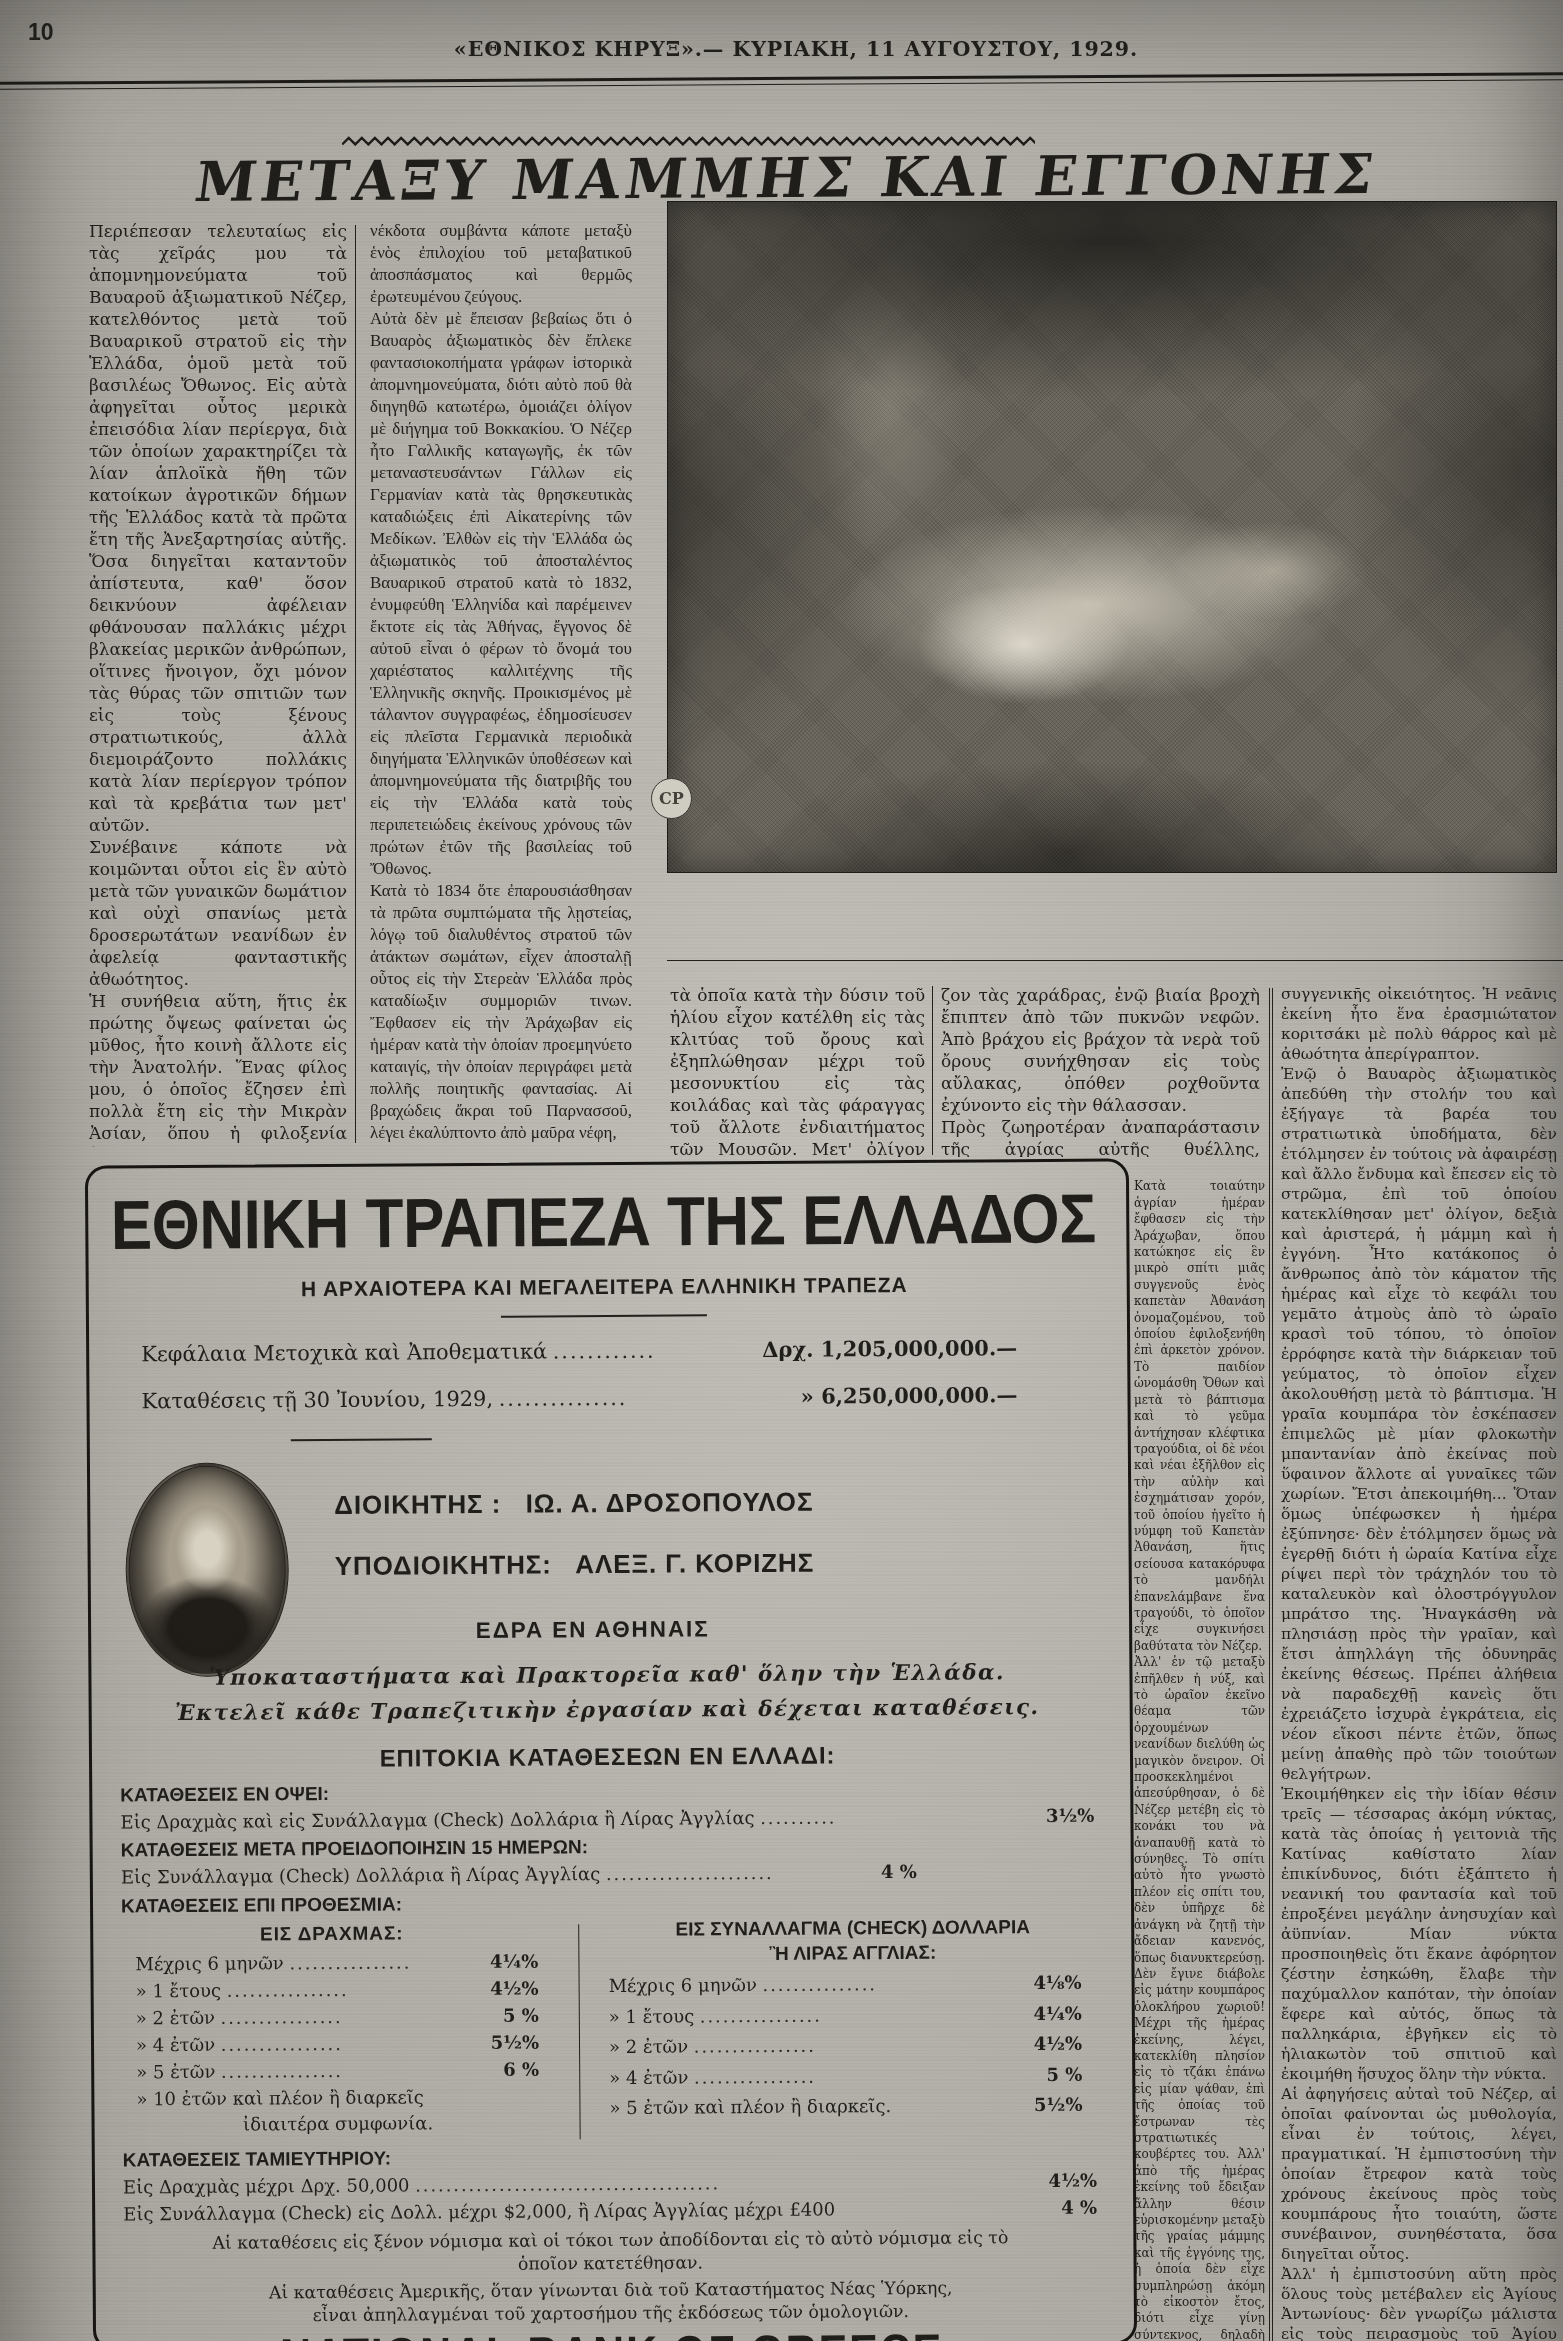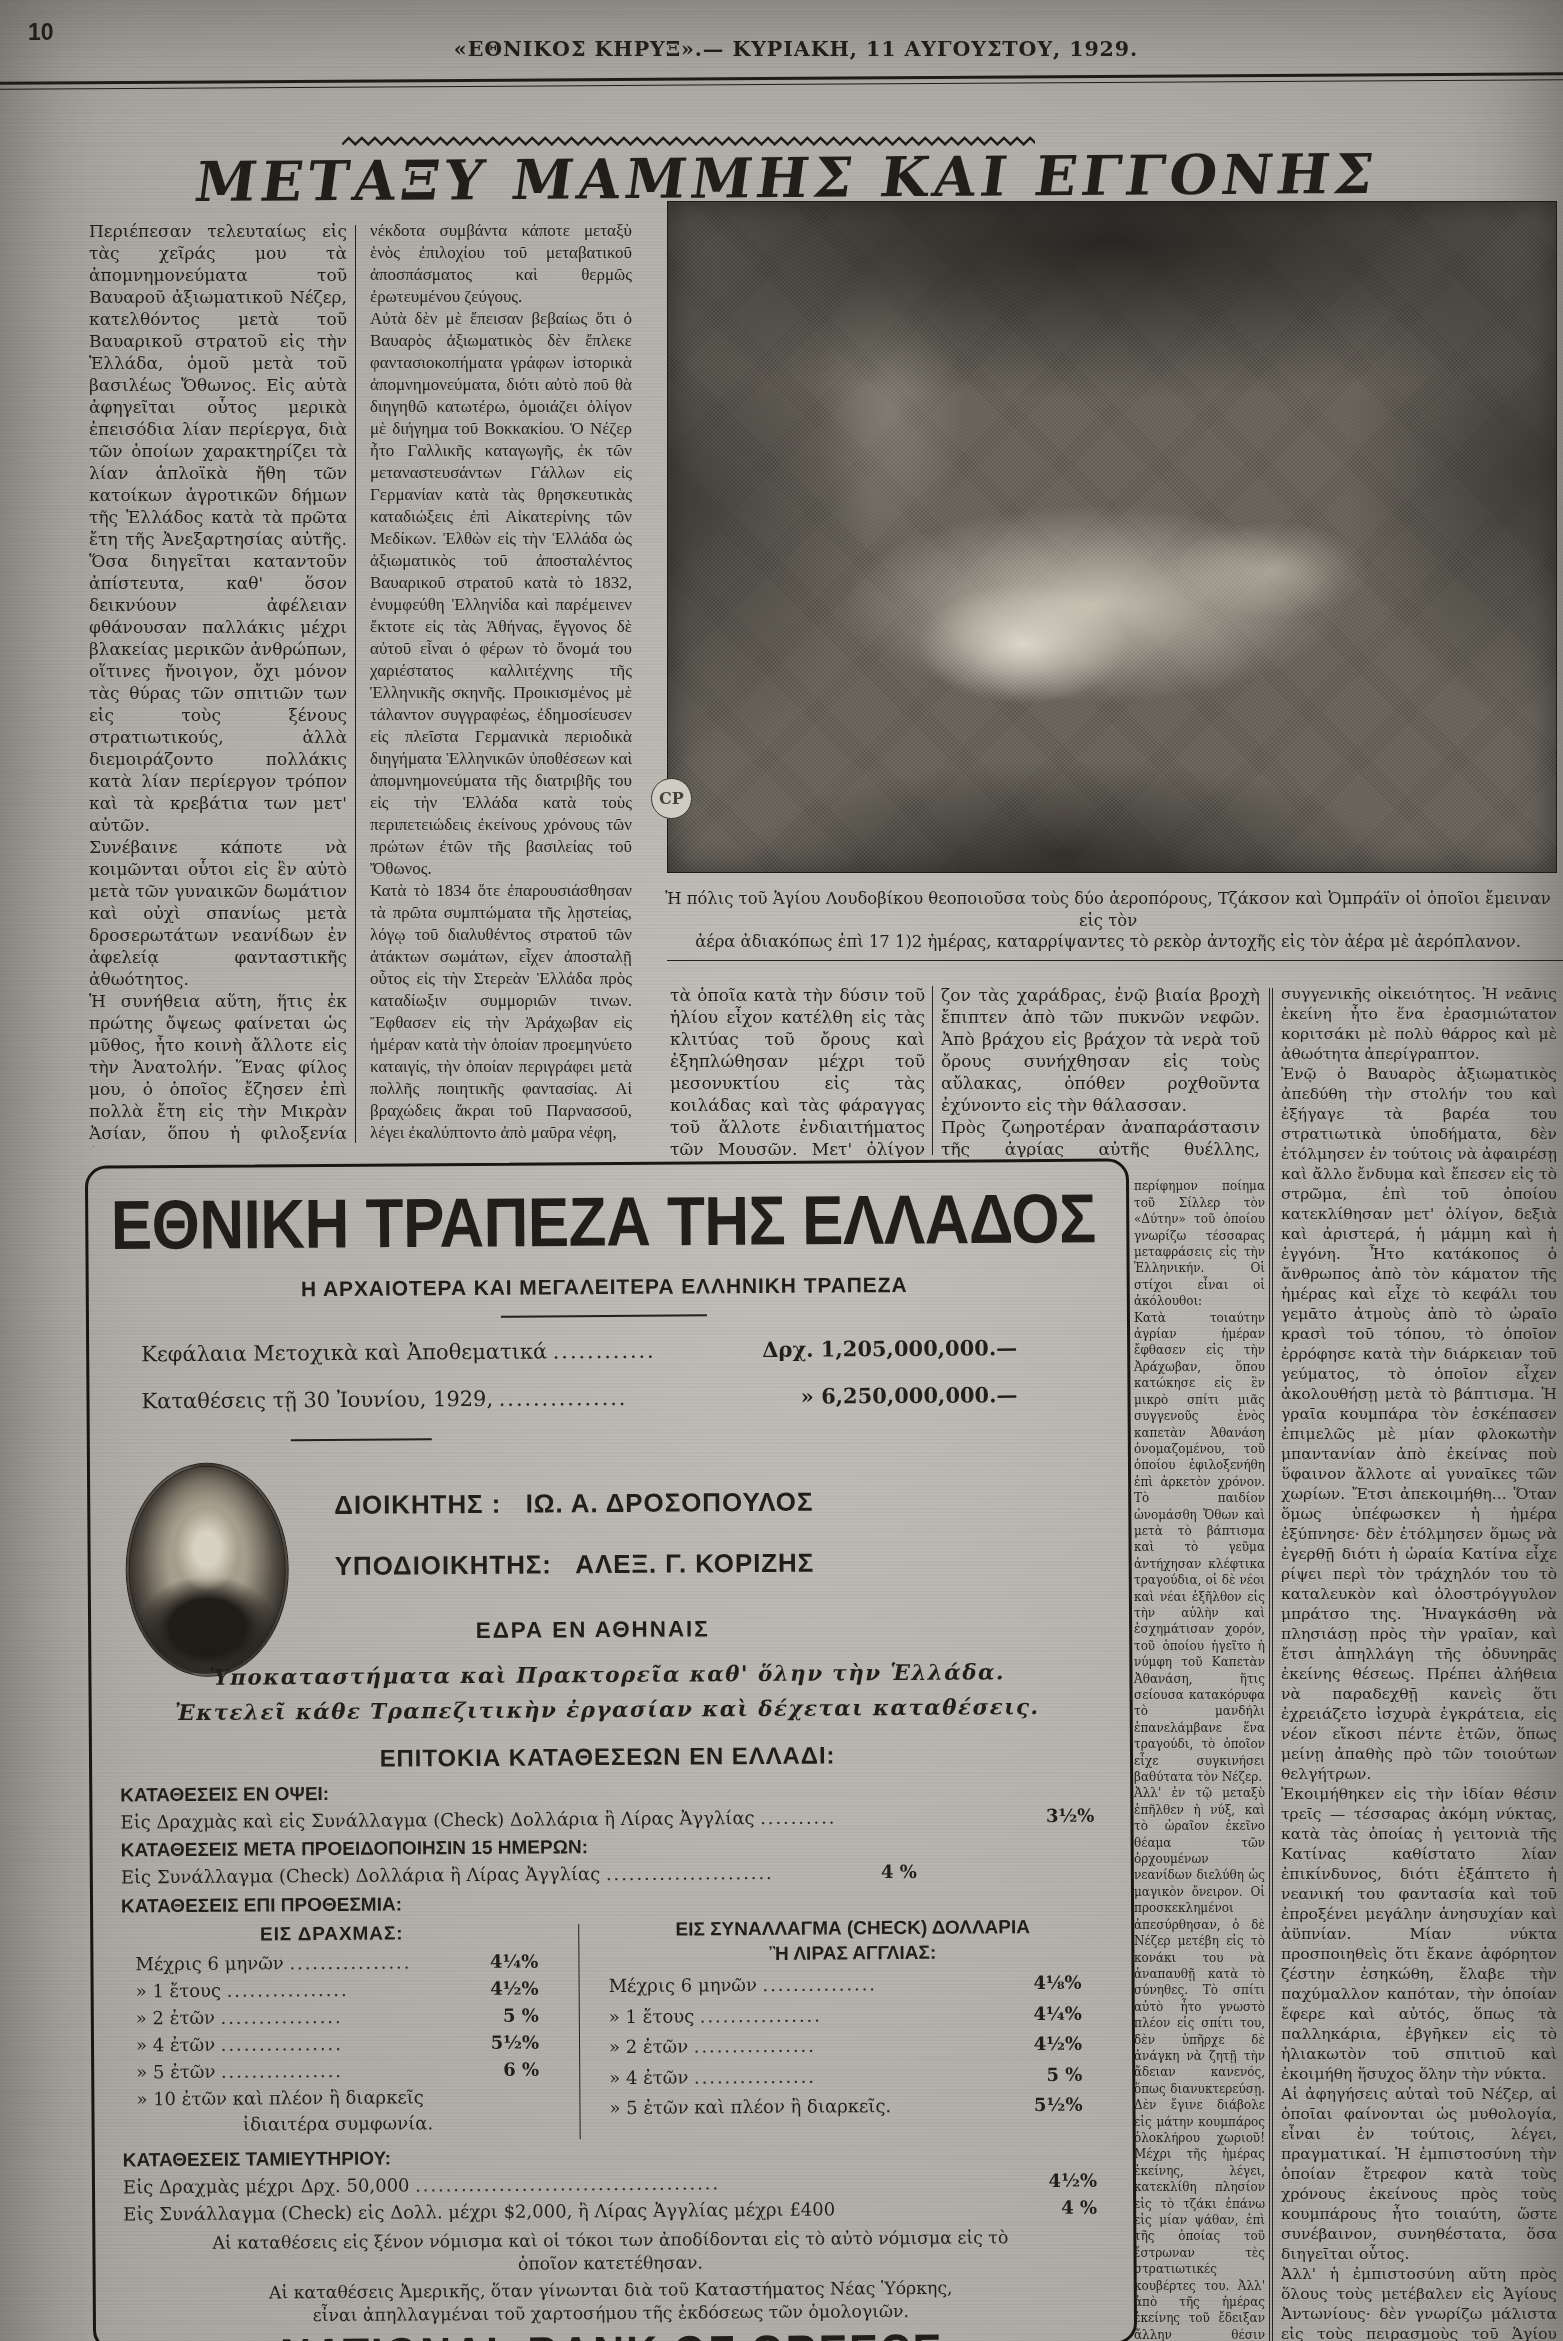--- a/index.html
+++ b/index.html
@@ -74,32 +74,29 @@
 Ἡ συνήθεια αὕτη, ἥτις ἐκ πρώτης ὄψεως φαίνεται ὡς μῦθος, ἦτο κοινὴ ἄλλοτε εἰς τὴν Ἀνατολήν. Ἕνας φίλος μου, ὁ ὁποῖος ἔζησεν ἐπὶ πολλὰ ἔτη εἰς τὴν Μικρὰν Ἀσίαν, ὅπου ἡ φιλοξενία ἐγίνετο κατὰ τὰς ὑπαγορεύσεις τῆς Ἁγίας Γραφῆς, μοῦ διηγεῖτο ὅτι τοῦ συνέβη πολλάκις φιλοξενούμενος εἰς τὰ σπίτια χωρικῶν, νὰ κατακλιθῇ εἰς τὸ αὐτὸ δωμάτιον, εἰς τὸ ὁποῖον ἐκοιμῶντο νέαι γυναῖκες καὶ ζεῦγοι νεαρῶν συζύγων. Παρομοίας συνηθείας μοῦ ἀνέφερε κάποτε εἰς τὸ Παρίσι καὶ ὁ κ. Ζαχαρίας Παπαντωνίου ὅτι ἔχουν οἱ κάτοικοι χωρίων τινῶν τῆς Ροίμελης. καὶ μοῦ διηγήθη φαιδρότατα ἀ-</div>
   <div class="abs rule-v" style="left:355px;top:225px;height:918px;"></div>
   <div class="abs col just pre" style="left:370px;top:220px;width:262px;height:927px;font-family:Liberation Serif, serif;">νέκδοτα συμβάντα κάποτε μεταξὺ ἑνὸς ἐπιλοχίου τοῦ μεταβατικοῦ ἀποσπάσματος καὶ θερμῶς ἐρωτευμένου ζεύγους.
 Αὐτὰ δὲν μὲ ἔπεισαν βεβαίως ὅτι ὁ Βαυαρὸς ἀξιωματικὸς δὲν ἔπλεκε φαντασιοκοπήματα γράφων ἱστορικὰ ἀπομνημονεύματα, διότι αὐτὸ ποῦ θὰ διηγηθῶ κατωτέρω, ὁμοιάζει ὀλίγον μὲ διήγημα τοῦ Βοκκακίου. Ὁ Νέζερ ἦτο Γαλλικῆς καταγωγῆς, ἐκ τῶν μεταναστευσάντων Γάλλων εἰς Γερμανίαν κατὰ τὰς θρησκευτικὰς καταδιώξεις ἐπὶ Αἰκατερίνης τῶν Μεδίκων. Ἐλθὼν εἰς τὴν Ἑλλάδα ὡς ἀξιωματικὸς τοῦ ἀποσταλέντος Βαυαρικοῦ στρατοῦ κατὰ τὸ 1832, ἐνυμφεύθη Ἑλληνίδα καὶ παρέμεινεν ἔκτοτε εἰς τὰς Ἀθήνας, ἔγγονος δὲ αὐτοῦ εἶναι ὁ φέρων τὸ ὄνομά του χαριέστατος καλλιτέχνης τῆς Ἑλληνικῆς σκηνῆς. Προικισμένος μὲ τάλαντον συγγραφέως, ἐδημοσίευσεν εἰς πλεῖστα Γερμανικὰ περιοδικὰ διηγήματα Ἑλληνικῶν ὑποθέσεων καὶ ἀπομνημονεύματα τῆς διατριβῆς του εἰς τὴν Ἑλλάδα κατὰ τοὺς περιπετειώδεις ἐκείνους χρόνους τῶν πρώτων ἐτῶν τῆς βασιλείας τοῦ Ὄθωνος.
 Κατὰ τὸ 1834 ὅτε ἐπαρουσιάσθησαν τὰ πρῶτα συμπτώματα τῆς λῃστείας, λόγῳ τοῦ διαλυθέντος στρατοῦ τῶν ἀτάκτων σωμάτων, εἶχεν ἀποσταλῇ οὗτος εἰς τὴν Στερεὰν Ἑλλάδα πρὸς καταδίωξιν συμμοριῶν τινων. Ἔφθασεν εἰς τὴν Ἀράχωβαν εἰς ἡμέραν κατὰ τὴν ὁποίαν προεμηνύετο καταιγίς, τὴν ὁποίαν περιγράφει μετὰ πολλῆς ποιητικῆς φαντασίας. Αἱ βραχώδεις ἄκραι τοῦ Παρνασσοῦ, λέγει ἐκαλύπτοντο ἀπὸ μαῦρα νέφη,</div>
 
   <div id="photo" class="abs" style="left:667px;top:201px;width:888px;height:670px;"></div>
   <div id="cp-stamp" class="abs" style="left:651px;top:778px;align-items:center;">
     <span>CP</span>
   </div>
-  <div class="abs ctr pre" style="left:656px;top:888px;width:904px;font-size:16.4px;line-height:21.5px;">Ἡ πόλις τοῦ Ἁγίου Λουδοβίκου θεοποιοῦσα τοὺς δύο ἀεροπόρους, Τζάκσον καὶ Ὀμπράϊν οἱ ὁποῖοι ἔμειναν εἰς τὸν
-ἀέρα ἀδιακόπως ἐπὶ 17 1)2 ἡμέρας, καταρρίψαντες τὸ ρεκὸρ ἀντοχῆς εἰς τὸν ἀέρα μὲ ἀερόπλανον.</div>
 
   <div class="abs rule-h" style="left:667px;top:960px;width:896px;height:1.4px;"></div>
 
   <div class="abs col just pre" style="left:670px;top:984px;width:255px;height:173px;">τὰ ὁποῖα κατὰ τὴν δύσιν τοῦ ἡλίου εἶχον κατέλθη εἰς τὰς κλιτύας τοῦ ὄρους καὶ ἐξηπλώθησαν μέχρι τοῦ μεσονυκτίου εἰς τὰς κοιλάδας καὶ τὰς φάραγγας τοῦ ἄλλοτε ἐνδιαιτήματος τῶν Μουσῶν. Μετ' ὀλίγον ἠκούσθη τρομερὸς πάταγος καὶ ἀστραπαὶ ἐξακοντιζόμεναι ἐφώτι-</div>
   <div class="abs rule-v" style="left:932px;top:986px;height:169px;"></div>
   <div class="abs col just pre" style="left:941px;top:984px;width:319px;height:173px;">ζον τὰς χαράδρας, ἐνῷ βιαία βροχὴ ἔπιπτεν ἀπὸ τῶν πυκνῶν νεφῶν. Ἀπὸ βράχου εἰς βράχον τὰ νερὰ τοῦ ὄρους συνήχθησαν εἰς τοὺς αὔλακας, ὁπόθεν ροχθοῦντα ἐχύνοντο εἰς τὴν θάλασσαν.
 Πρὸς ζωηροτέραν ἀναπαράστασιν τῆς ἀγρίας αὐτῆς θυέλλης, παραθέτει μερικοὺς στίχους ἀπὸ τὸ</div>
 
   <div class="abs just pre" style="left:1134px;top:1162px;width:131px;height:1340px;font-size:12px;line-height:16.4px;overflow:hidden;">
-    <span>περίφημον ποίημα τοῦ Σίλλερ τὸν «Δύτην» τοῦ ὁποίου γνωρίζω τέσσαρας μεταφράσεις εἰς τὴν Ἑλληνικήν. Οἱ στίχοι εἶναι οἱ ἀκόλουθοι:</span>
     <span>Κατὰ τοιαύτην ἀγρίαν ἡμέραν ἔφθασεν εἰς τὴν Ἀράχωβαν, ὅπου κατώκησε εἰς ἓν μικρὸ σπίτι μιᾶς συγγενοῦς ἑνὸς καπετὰν Ἀθανάση ὀνομαζομένου, τοῦ ὁποίου ἐφιλοξενήθη ἐπὶ ἀρκετὸν χρόνον. Τὸ παιδίον ὠνομάσθη Ὄθων καὶ μετὰ τὸ βάπτισμα καὶ τὸ γεῦμα ἀντήχησαν κλέφτικα τραγούδια, οἱ δὲ νέοι καὶ νέαι ἐξῆλθον εἰς τὴν αὐλὴν καὶ ἐσχημάτισαν χορόν, τοῦ ὁποίου ἡγεῖτο ἡ νύμφη τοῦ Καπετὰν Ἀθανάση, ἥτις σείουσα κατακόρυφα τὸ μανδήλι ἐπανελάμβανε ἕνα τραγούδι, τὸ ὁποῖον εἶχε συγκινήσει βαθύτατα τὸν Νέζερ.
 Ἀλλ' ἐν τῷ μεταξὺ ἐπῆλθεν ἡ νύξ, καὶ τὸ ὡραῖον ἐκεῖνο θέαμα τῶν ὀρχουμένων νεανίδων διελύθη ὡς μαγικὸν ὄνειρον. Οἱ προσκεκλημένοι ἀπεσύρθησαν, ὁ δὲ Νέζερ μετέβη εἰς τὸ κονάκι του νὰ ἀναπαυθῇ κατὰ τὸ σύνηθες. Τὸ σπίτι αὐτὸ ἦτο γνωστὸ πλέον εἰς σπίτι του, δὲν ὑπῆρχε δὲ ἀνάγκη νὰ ζητῇ τὴν ἄδειαν κανενός, ὅπως διανυκτερεύσῃ. Δὲν ἔγινε διάβολε εἰς μάτην κουμπάρος ὁλοκλήρου χωριοῦ! Μέχρι τῆς ἡμέρας ἐκείνης, λέγει, κατεκλίθη πλησίον εἰς τὸ τζάκι ἐπάνω εἰς μίαν ψάθαν, ἐπὶ τῆς ὁποίας τοῦ ἔστρωναν τὲς στρατιωτικές κουβέρτες του. Ἀλλ' ἀπὸ τῆς ἡμέρας ἐκείνης τοῦ ἔδειξαν ἄλλην θέσιν εὑρισκομένην μεταξὺ τῆς γραίας μάμμης καὶ τῆς ἐγγόνης της, ἡ ὁποία δὲν εἶχε συμπληρώσῃ ἀκόμη τὸ εἰκοστὸν ἔτος, διότι εἶχε γίνῃ σύντεκνος, δηλαδὴ συγγενὴς ἐξ αἵματος, καὶ ἐφέροντο πλέον πρὸς αὐτὸν μετὰ</span>
   </div>
 
   <div class="abs rule-v" style="left:1269px;top:988px;height:1508px;width:0.9px;"></div>
   <div class="abs rule-v" style="left:1272px;top:988px;height:1508px;width:0.9px;"></div>
 
   <div class="abs just pre" style="left:1281px;top:984px;width:276px;height:1480px;font-size:15.5px;line-height:20px;overflow:hidden;">συγγενικῆς οἰκειότητος. Ἡ νεᾶνις ἐκείνη ἦτο ἕνα ἐρασμιώτατον κοριτσάκι μὲ πολὺ θάρρος καὶ μὲ ἀθωότητα ἀπερίγραπτον.
 Ἐνῷ ὁ Βαυαρὸς ἀξιωματικὸς ἀπεδύθη τὴν στολήν του καὶ ἐξήγαγε τὰ βαρέα του στρατιωτικὰ ὑποδήματα, δὲν ἐτόλμησεν ἐν τούτοις νὰ ἀφαιρέσῃ καὶ ἄλλο ἔνδυμα καὶ ἔπεσεν εἰς τὸ στρῶμα, ἐπὶ τοῦ ὁποίου κατεκλίθησαν μετ' ὀλίγον, δεξιὰ καὶ ἀριστερά, ἡ μάμμη καὶ ἡ ἐγγόνη. Ἦτο κατάκοπος ὁ ἄνθρωπος ἀπὸ τὸν κάματον τῆς ἡμέρας καὶ εἶχε τὸ κεφάλι του γεμᾶτο ἀτμοὺς ἀπὸ τὸ ὡραῖο κρασὶ τοῦ τόπου, τὸ ὁποῖον ἐρρόφησε κατὰ τὴν διάρκειαν τοῦ γεύματος, τὸ ὁποῖον εἶχεν ἀκολουθήσῃ μετὰ τὸ βάπτισμα. Ἡ γραῖα κουμπάρα τὸν ἐσκέπασεν ἐπιμελῶς μὲ μίαν φλοκωτὴν μπαντανίαν ἀπὸ ἐκείνας ποὺ ὕφαινον ἄλλοτε αἱ γυναῖκες τῶν χωρίων. Ἔτσι ἀπεκοιμήθη... Ὅταν ὅμως ὑπέφωσκεν ἡ ἡμέρα ἐξύπνησε· δὲν ἐτόλμησεν ὅμως νὰ ἐγερθῇ διότι ἡ ὡραία Κατίνα εἶχε ρίψει περὶ τὸν τράχηλόν του τὸ καταλευκὸν καὶ ὁλοστρόγγυλον μπράτσο της. Ἠναγκάσθη νὰ πλησιάσῃ πρὸς τὴν γραῖαν, καὶ ἔτσι ἀπηλλάγη τῆς ὀδυνηρᾶς ἐκείνης θέσεως. Πρέπει ἀλήθεια νὰ παραδεχθῇ κανεὶς ὅτι ἐχρειάζετο ἰσχυρὰ ἐγκράτεια, εἰς νέον εἴκοσι πέντε ἐτῶν, ὅπως μείνῃ ἀπαθὴς πρὸ τῶν τοιούτων θελγήτρων.
 Ἐκοιμήθηκεν εἰς τὴν ἰδίαν θέσιν τρεῖς — τέσσαρας ἀκόμη νύκτας, κατὰ τὰς ὁποίας ἡ γειτονιὰ τῆς Κατίνας καθίστατο λίαν ἐπικίνδυνος, διότι ἐξάπτετο ἡ νεανική του φαντασία καὶ τοῦ ἐπροξένει μεγάλην ἀνησυχίαν καὶ ἀϋπνίαν. Μίαν νύκτα προσποιηθεὶς ὅτι ἔκανε ἀφόρητον ζέστην ἐσηκώθη, ἔλαβε τὴν παχύμαλλον καπόταν, τὴν ὁποίαν ἔφερε καὶ αὐτός, ὅπως τὰ παλληκάρια, ἐβγῆκεν εἰς τὸ ἡλιακωτὸν τοῦ σπιτιοῦ καὶ ἐκοιμήθη ἥσυχος ὅλην τὴν νύκτα.

